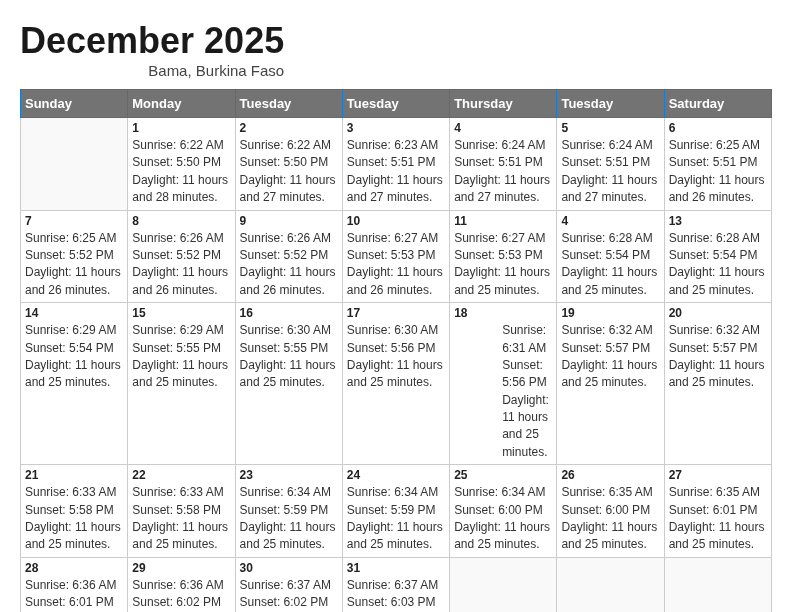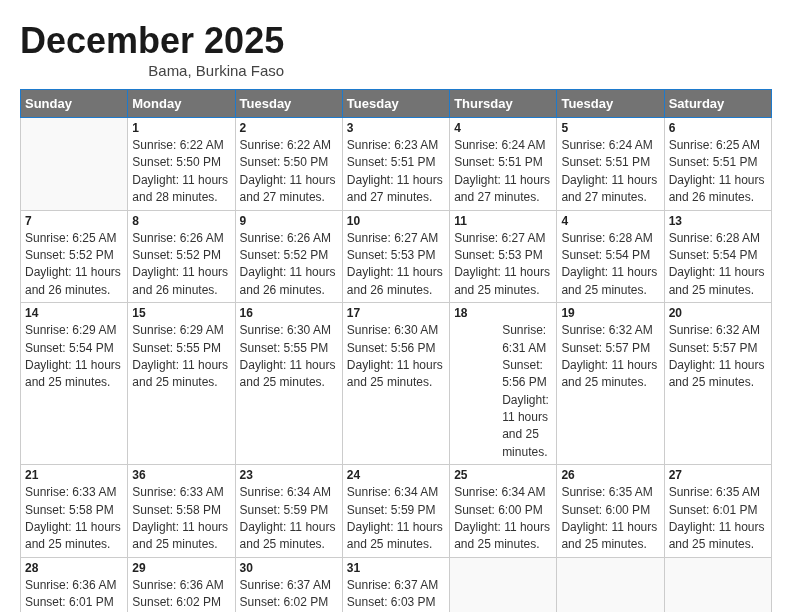--- a/index.html
+++ b/index.html
@@ -247,21 +247,21 @@
       </tr>
       <tr>
         <td>
           <div class="day-num">21</div>
           <div class="day-detail" style="white-space: pre-line;">Sunrise: 6:33 AM
 Sunset: 5:58 PM
 Daylight: 11 hours
 and 25 minutes.</div>
         </td>
         <td>
-          <div class="day-num">36</div>
+          <div class="day-num">22</div>
           <div class="day-detail" style="white-space: pre-line;">Sunrise: 6:33 AM
 Sunset: 5:58 PM
 Daylight: 11 hours
 and 25 minutes.</div>
         </td>
         <td>
           <div class="day-num">23</div>
           <div class="day-detail" style="white-space: pre-line;">Sunrise: 6:34 AM
 Sunset: 5:59 PM
 Daylight: 11 hours

